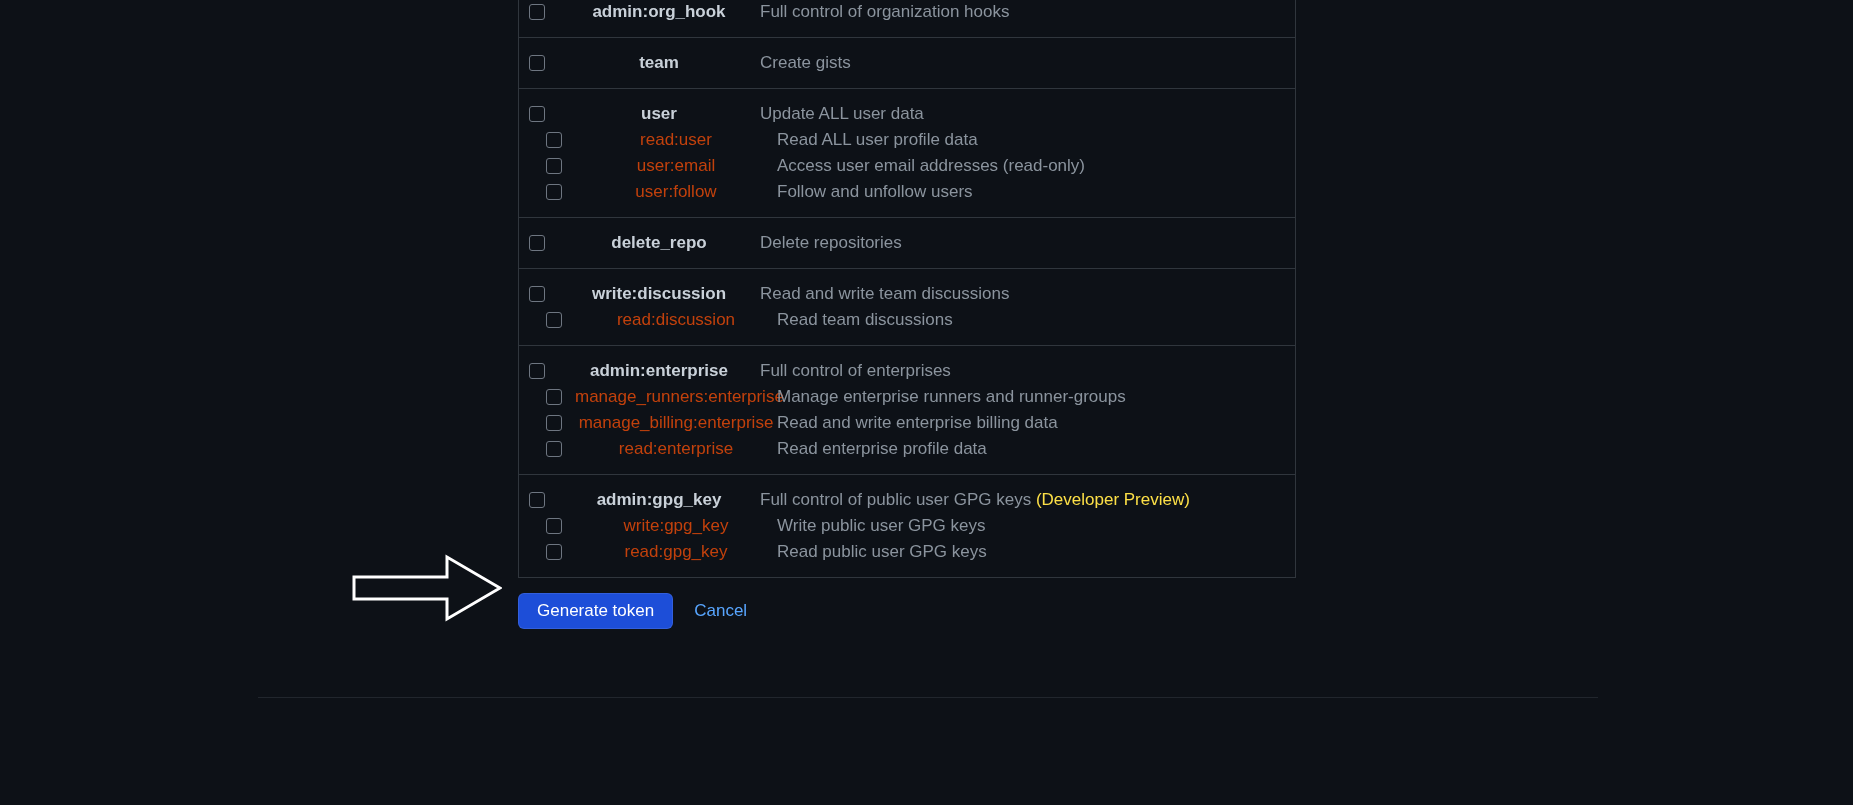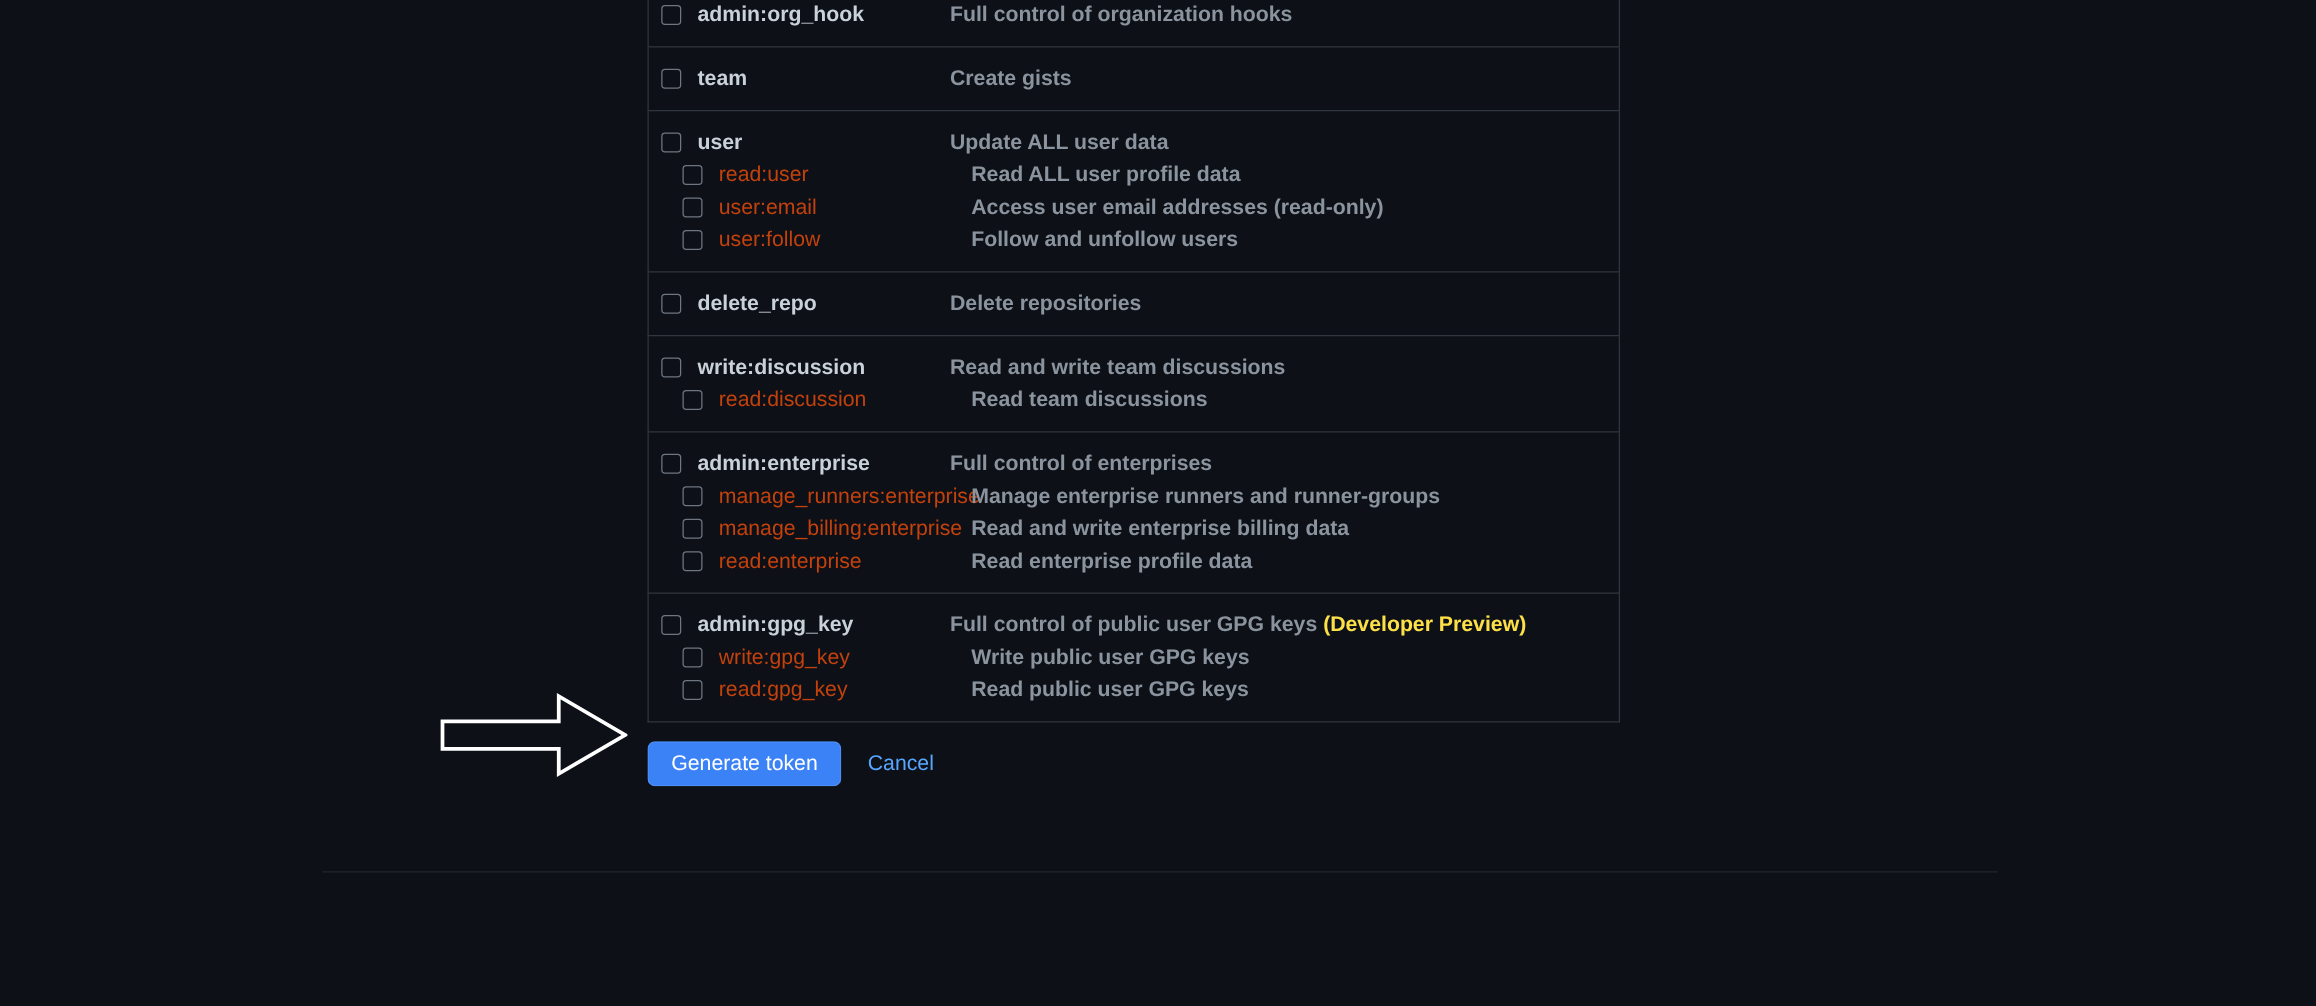--- a/index.html
+++ b/index.html
@@ -46,38 +46,39 @@
     border: 1px solid #6e7681;
     border-radius: 3px;
     background: transparent;
     margin-right: 13px;
     flex-shrink: 0;
     cursor: pointer;
   }
   .label {
     width: 202px;
     flex-shrink: 0;
+    text-align: center;
   }
   .desc {
     color: #8b949e;
-    font-weight: 700;
+    font-weight: 400;
   }
   .desc .link {
     color: #fde047;
     cursor: pointer;
   }
   .actions {
     margin-top: 15px;
     display: flex;
     align-items: center;
     gap: 21px;
     margin-left: 0px;
   }
   .btn-primary {
-    background: #3b82f6;
+    background: #1d4ed8;
     color: #ffffff;
     border: 1px solid rgba(240,246,252,0.1);
     border-radius: 6px;
     padding: 7px 18px;
     font-size: 17px;
     font-weight: 500;
     cursor: pointer;
   }
   .btn-cancel {
     color: #58a6ff;

